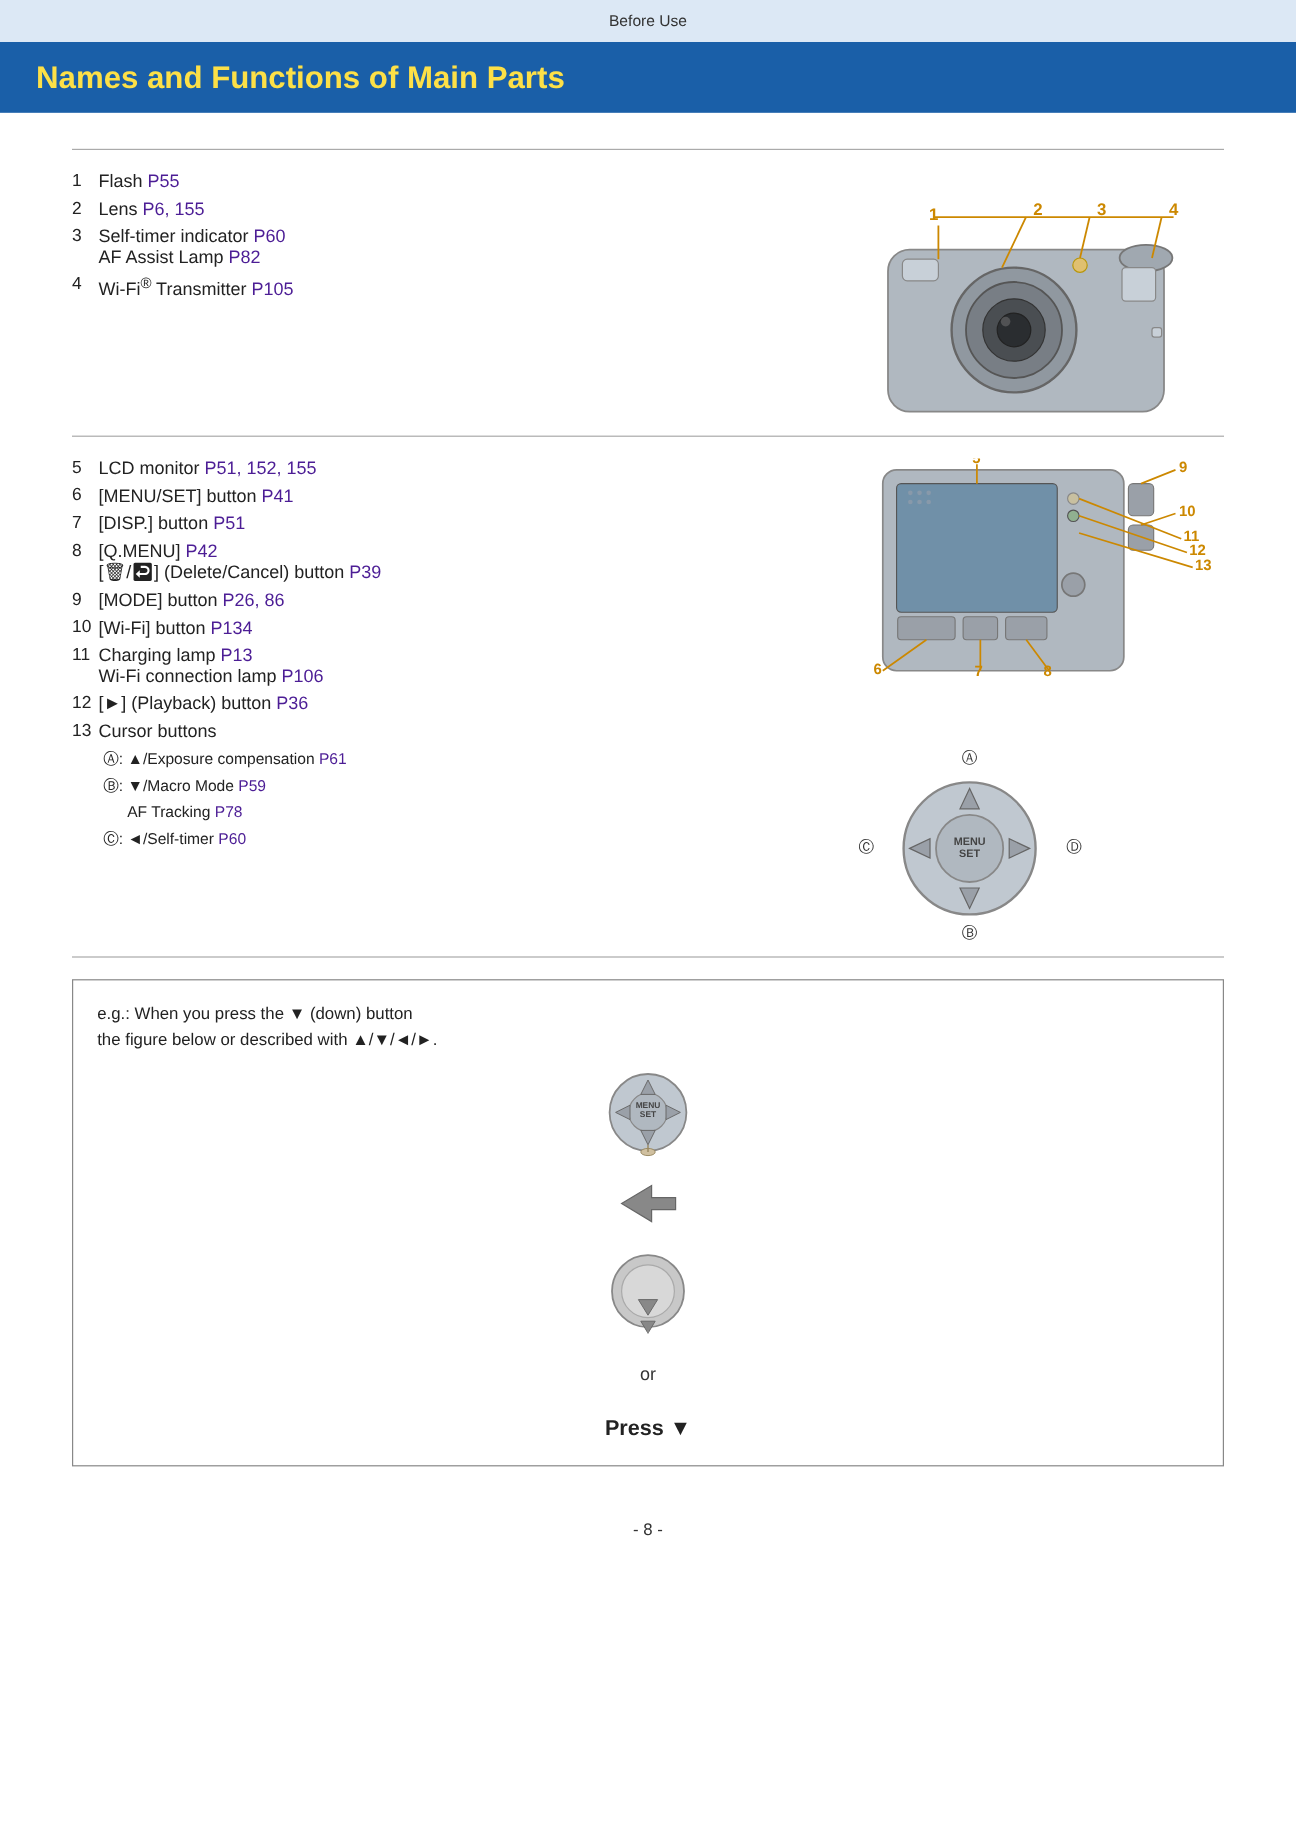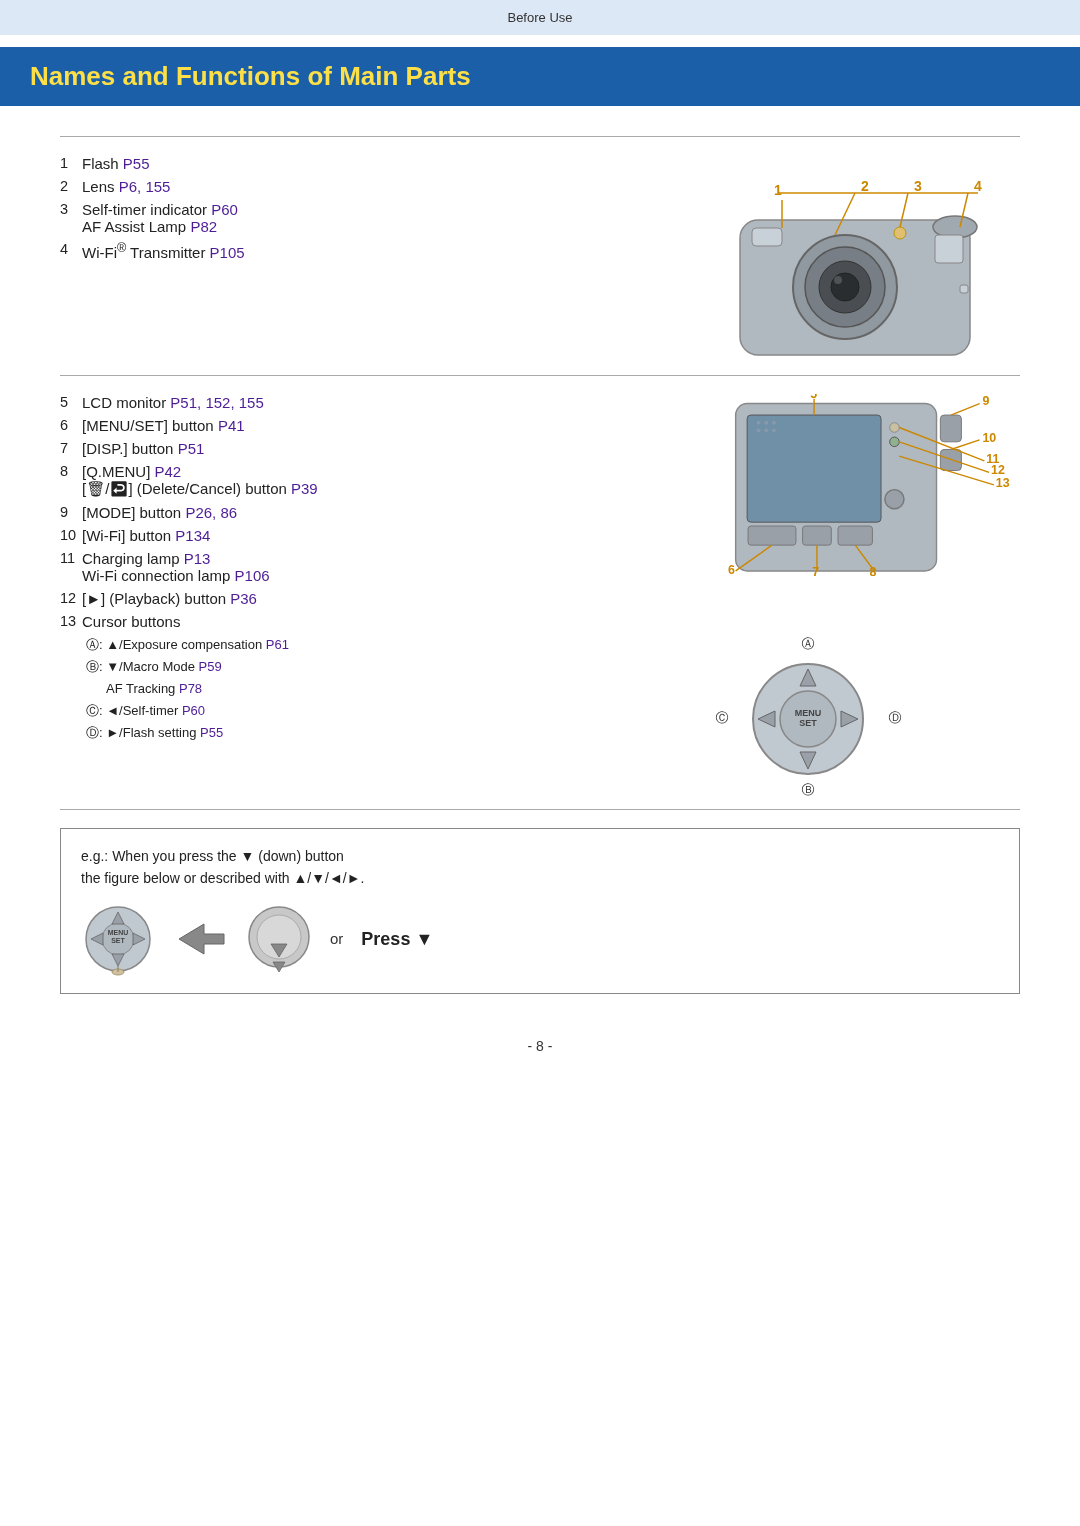--- a/index.html
+++ b/index.html
@@ -12,21 +12,21 @@
       color: #222;
       position: relative;
     }
 
     .page-header {
       background: #dce8f5;
       text-align: center;
       padding: 10px 0;
       font-size: 13px;
       color: #333;
-      margin-bottom: 12px;
+      margin-bottom: 0;
     }
 
     .section-title-bar {
       background: #1a5fa8;
       padding: 14px 30px;
       margin-bottom: 0;
     }
     .section-title-bar h1 {
       color: #fde047;
       font-size: 26px;
@@ -99,20 +99,21 @@
       margin: 14px 0;
       font-size: 14px;
       line-height: 1.6;
     }
 
     .note-box-inner {
       display: flex;
       align-items: center;
       margin-top: 12px;
       gap: 18px;
+      flex-direction: column;
     }
 
     .press-text-bold {
       font-weight: bold;
       font-size: 15px;
     }
 
     .page-number {
       text-align: center;
       padding: 30px 0 20px 0;
@@ -252,21 +253,20 @@
         <span style="min-width:22px;font-size:14.5px;">13</span>
         <span>Cursor buttons</span>
       </div>
 
       <div style="padding-left:26px;font-size:13px;line-height:1.7;">
         <div>Ⓐ: ▲/Exposure compensation <span class="blue-link">P61</span></div>
         <div>Ⓑ: ▼/Macro Mode <span class="blue-link">P59</span><br>
           <span style="padding-left:20px;">AF Tracking <span class="blue-link">P78</span></span>
         </div>
         <div>Ⓒ: ◄/Self-timer <span class="blue-link">P60</span></div>
-        <div>Ⓓ: ►/Flash setting <span class="blue-link">P55</span></div>
       </div>
     </div>
 
     <div class="camera-diagram-bottom">
 
       <svg class="camera-back-svg" viewBox="0 0 320 230">
 
         <rect x="30" y="10" width="210" height="175" rx="12" ry="12" fill="#b0b8c0" stroke="#888" stroke-width="1.5"></rect>
 
         <rect x="42" y="22" width="140" height="112" rx="4" fill="#7090a8" stroke="#555" stroke-width="1"></rect>

